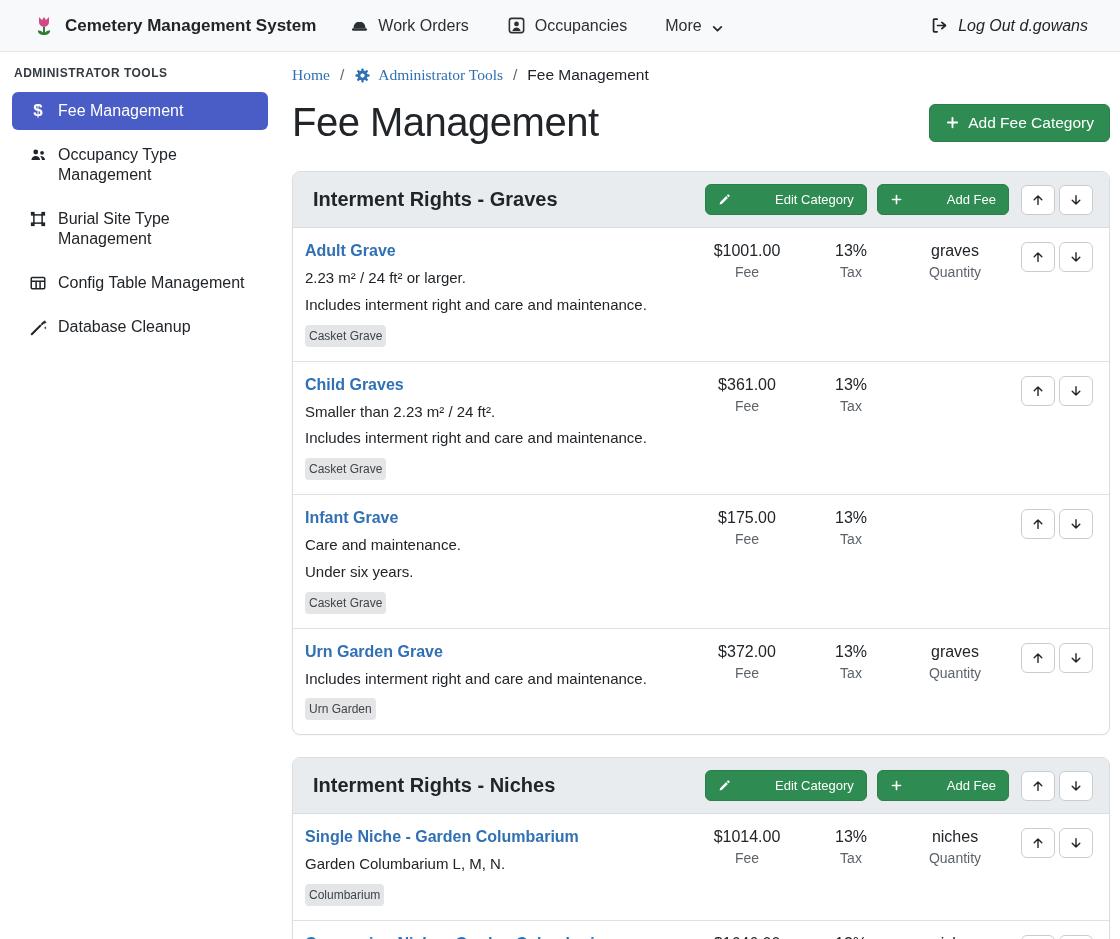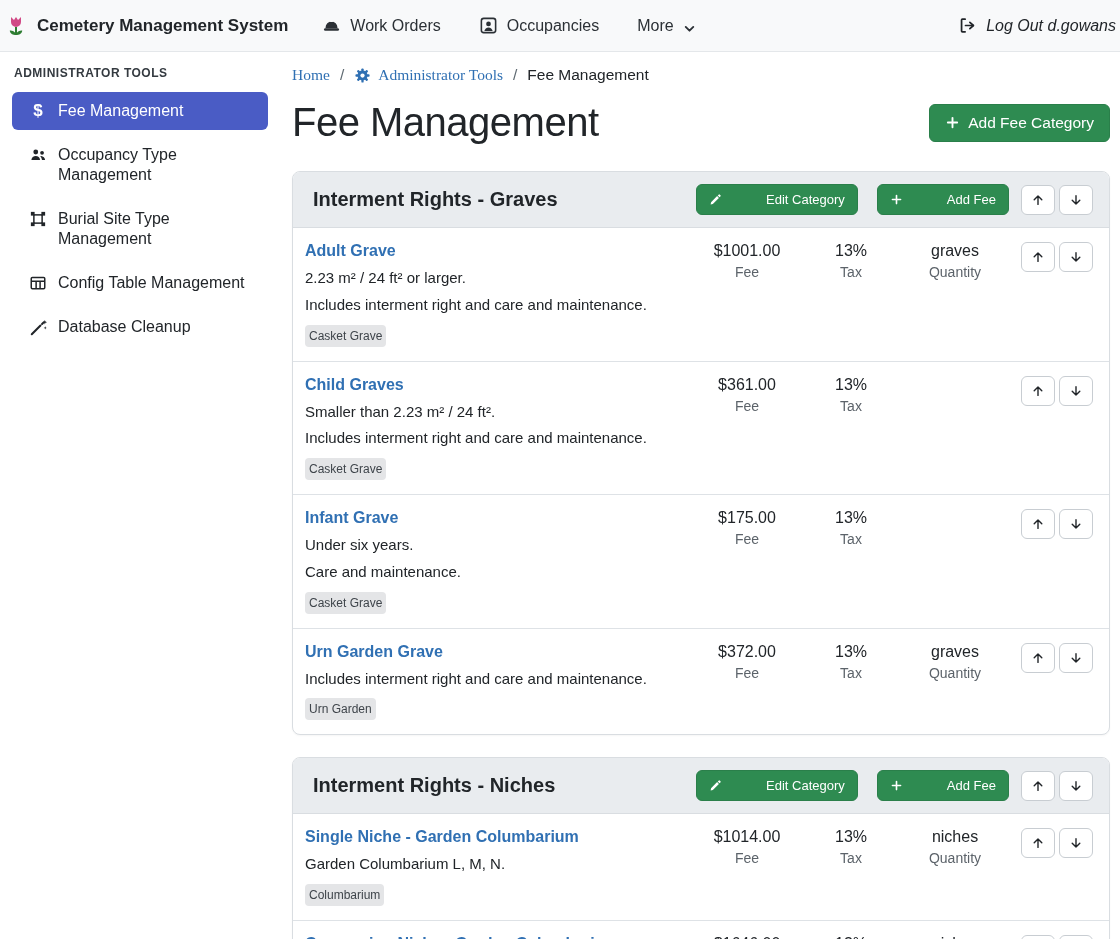--- a/index.html
+++ b/index.html
@@ -10,21 +10,21 @@
     color: #212529;
     background: #ffffff;
   }
   svg { display: block; }
 
   
   .navbar {
     height: 52px;
     display: flex;
     align-items: center;
-    padding: 0 4px;
+    padding: 0 32px;
     background: #f8f9fa;
     border-bottom: 1px solid #e4e7ea;
   }
   .brand { display: flex; align-items: center; gap: 9px; }
   .brand-title { font-size: 17px; font-weight: 700; color: #212529; }
   .nav-links { display: flex; align-items: center; gap: 38px; margin-left: 34px; }
   .nav-link {
     display: flex; align-items: flex-end; gap: 9px;
     font-size: 16px; color: #2b3035; text-decoration: none; cursor: pointer;
   }
@@ -88,21 +88,21 @@
     border: 1px solid #d9dde1; border-radius: 8px;
     margin-bottom: 22px; overflow: hidden; background: #fff;
     box-shadow: 0 1px 2px rgba(0,0,0,.04);
   }
   .card-header {
     display: flex; align-items: center;
     background: #e9ecef; border-bottom: 1px solid #d9dde1;
     padding: 12px 16px 12px 20px;
   }
   .card-title { font-size: 20px; font-weight: 600; color: #212529; flex: 1; }
-  .card-header .btn-sm { margin-left: 19px; gap: 44px; }
+  .card-header .btn-sm { margin-left: 10px; gap: 44px; }
   .card-header .arrow-group { margin-left: 12px; }
 
   .fee-row {
     display: flex; align-items: flex-start;
     padding: 14px 16px 14px 12px;
   }
   .fee-row + .fee-row { border-top: 1px solid #dee2e6; }
   .fee-main { flex: 1; padding-right: 10px; }
   .fee-name { font-size: 16px; font-weight: 600; color: #3070b3; text-decoration: none; cursor: pointer; display: inline-block; margin-bottom: 7px; }
   .fee-desc { font-size: 15px; color: #212529; margin-bottom: 5px; line-height: 1.45; }
@@ -374,22 +374,22 @@
                       <path d="M12 4.5V19M5.5 12.5L12 19l6.5-6.5"></path>
                     </svg>
         </span>
       </button>
     </span>
   </div>
 
   <div class="fee-row">
     <div class="fee-main">
       <a class="fee-name">Infant Grave</a>
+      <div class="fee-desc">Care and maintenance.</div>
       <div class="fee-desc">Under six years.</div>
-      <div class="fee-desc">Care and maintenance.</div>
       <span class="badge">Casket Grave</span>
     </div>
     <div class="fee-col">
       <div class="val">$175.00</div>
       <div class="lbl">Fee</div>
     </div>
     <div class="fee-col">
       <div class="val">13%</div>
       <div class="lbl">Tax</div>
     </div>

